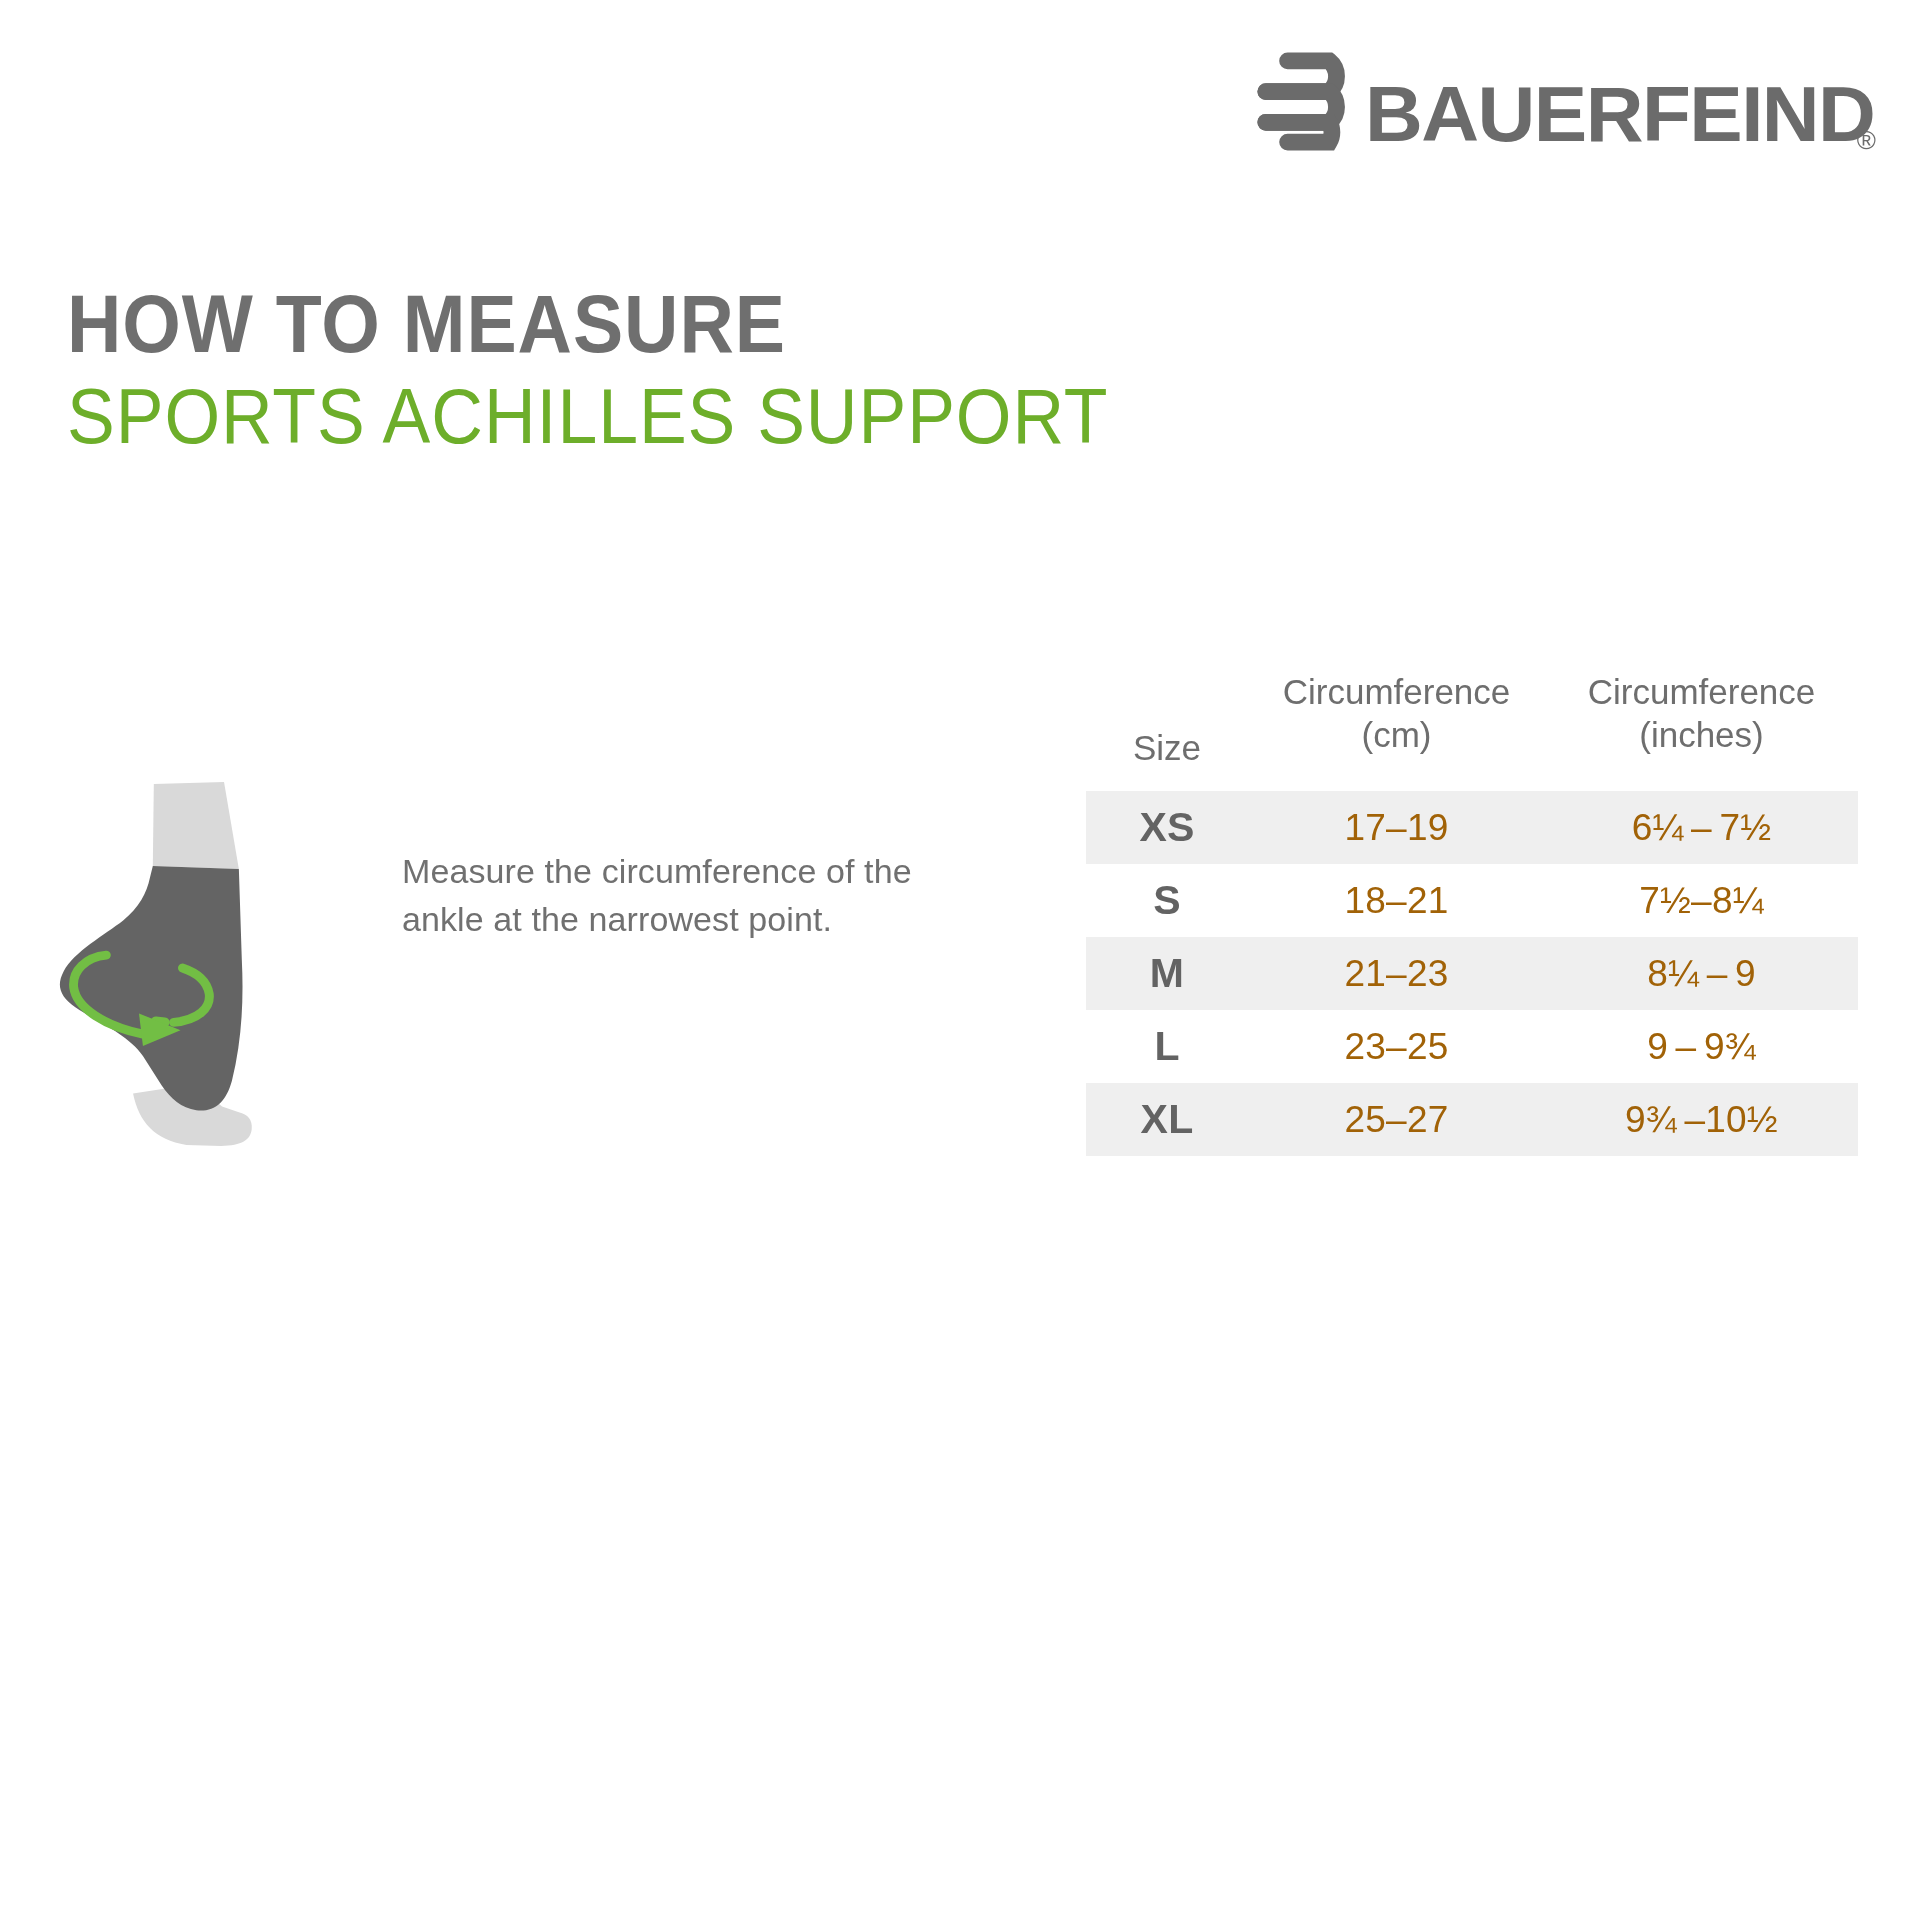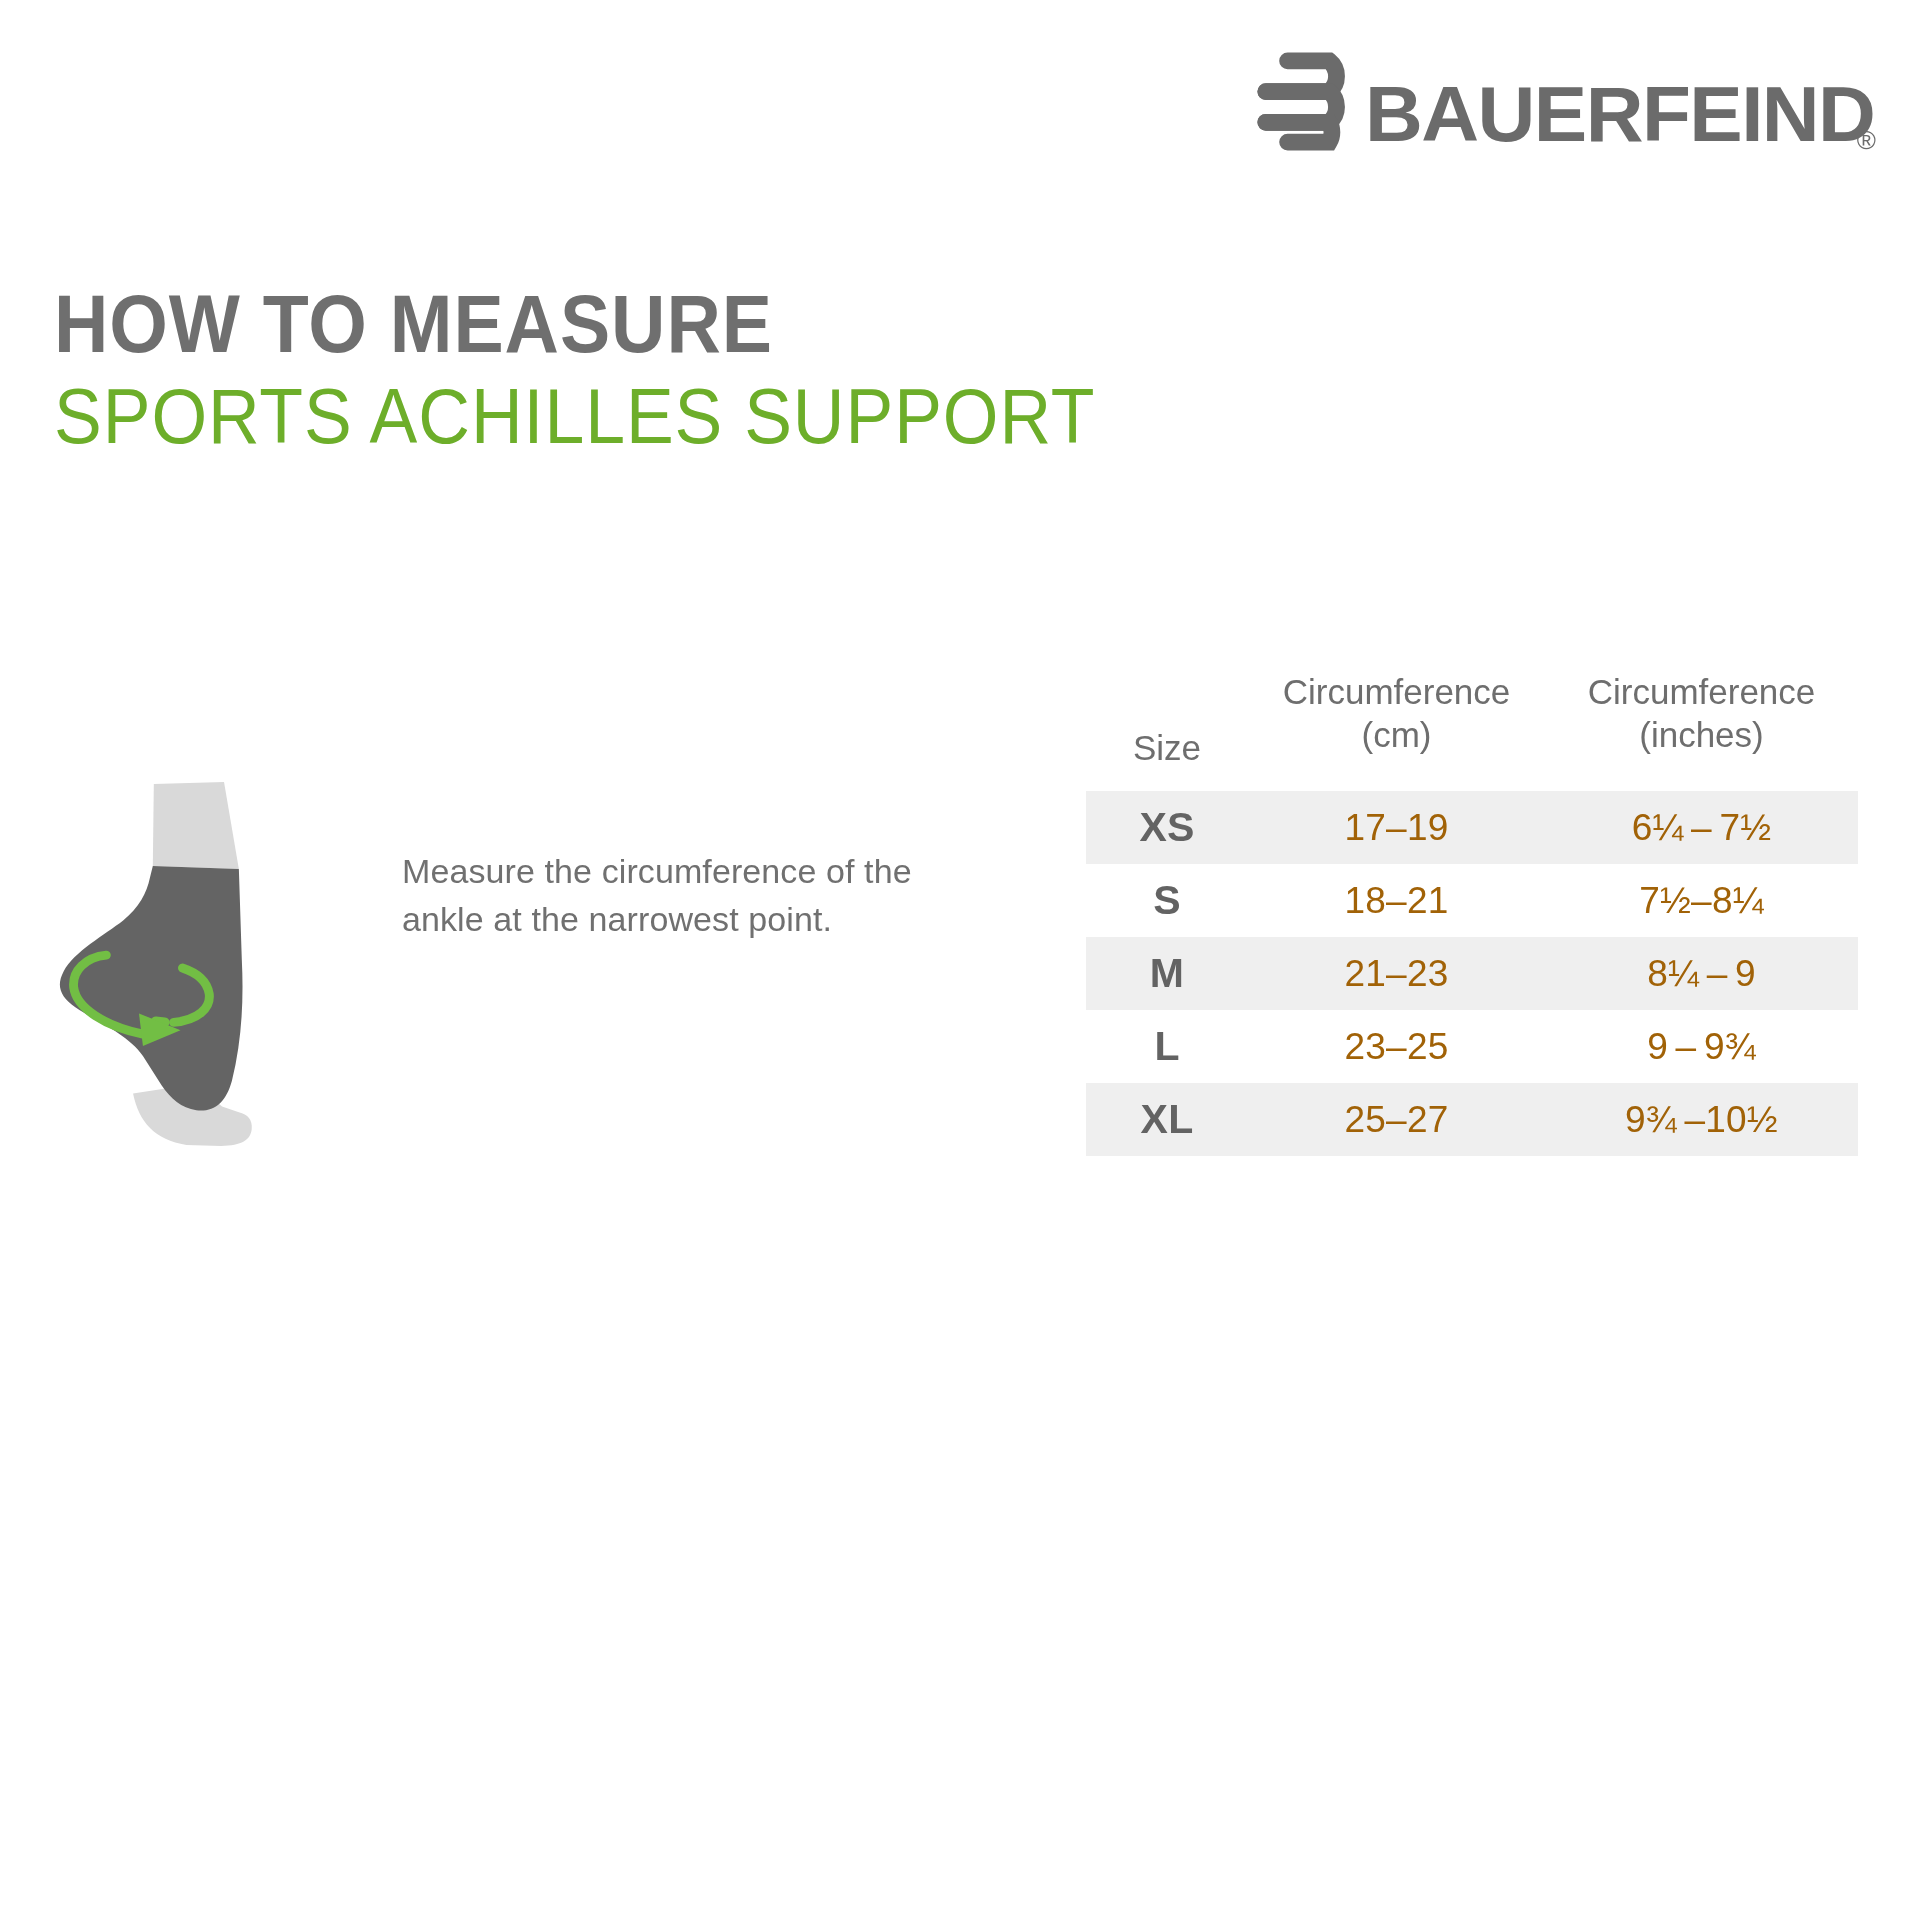--- a/index.html
+++ b/index.html
@@ -41,21 +41,21 @@
     color: #6b6b6b;
     font-weight: normal;
     margin-top: 14px;
     margin-left: 2px;
     line-height: 1;
   }
 
   
   #heading-block {
     position: absolute;
-    left: 54px;
+    left: 67px;
     top: 285px;
   }
   #page-title {
     font-family: "Liberation Sans Narrow", "Liberation Sans", sans-serif;
     font-weight: bold;
     font-size: 81px;
     color: #6f6f6f;
     letter-spacing: 1px;
     line-height: 0.98;
     margin: 0;

